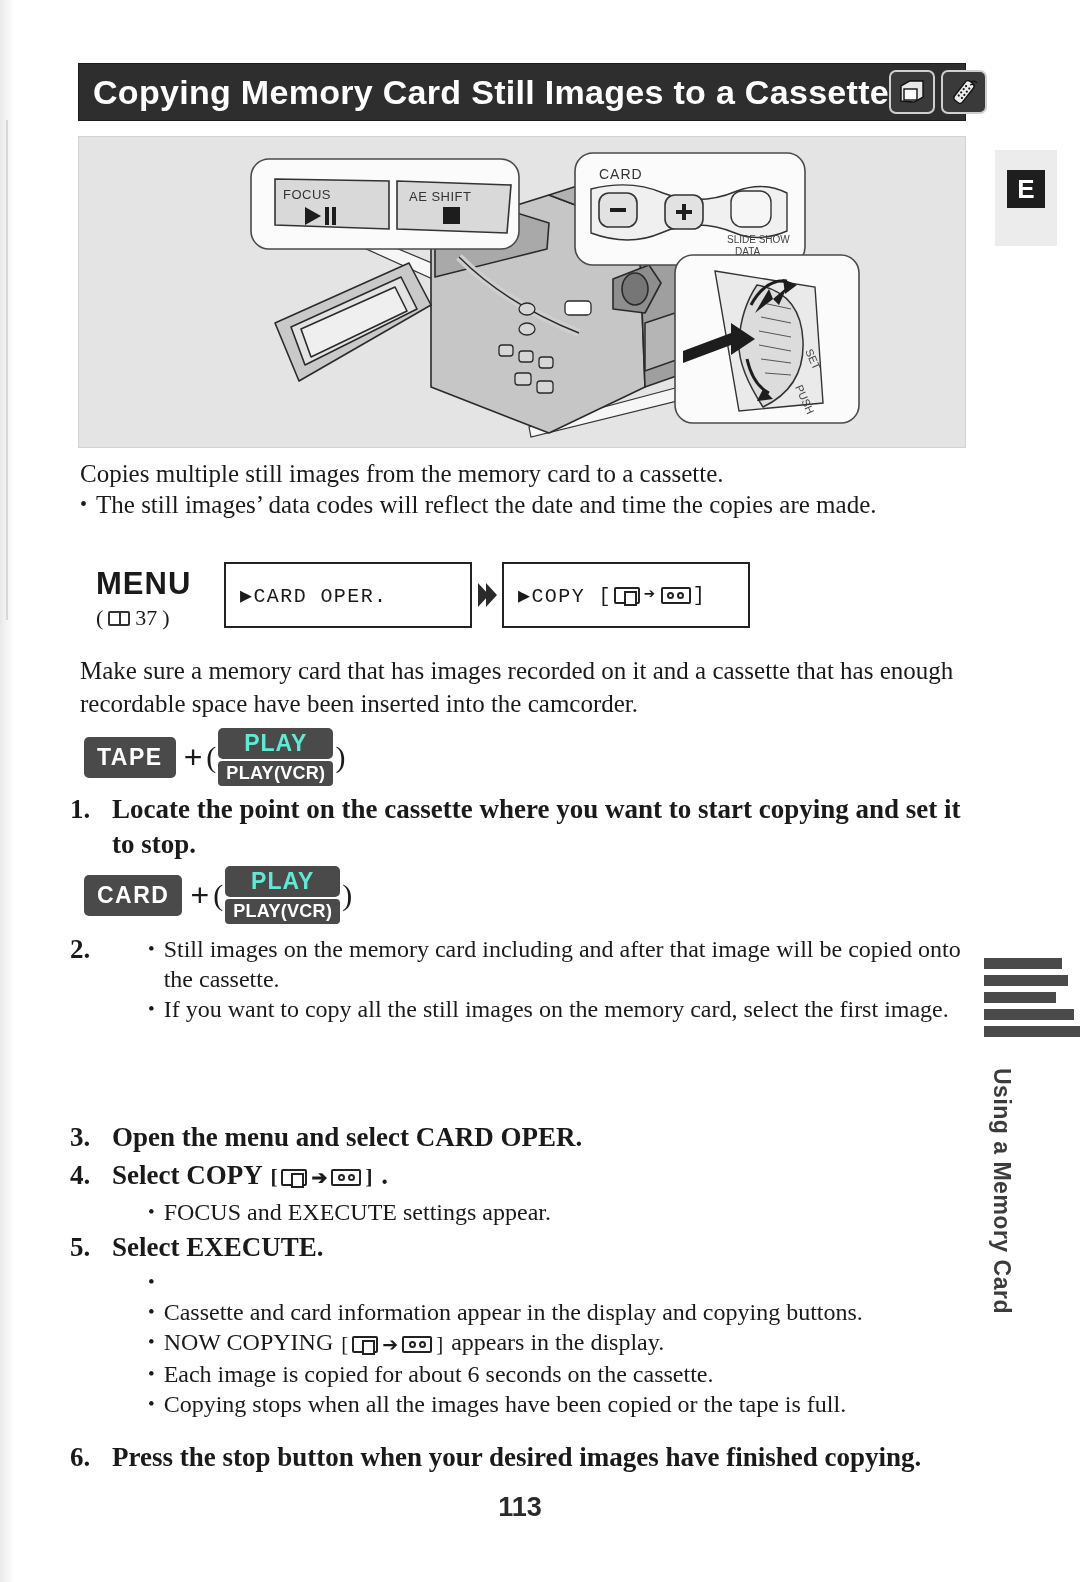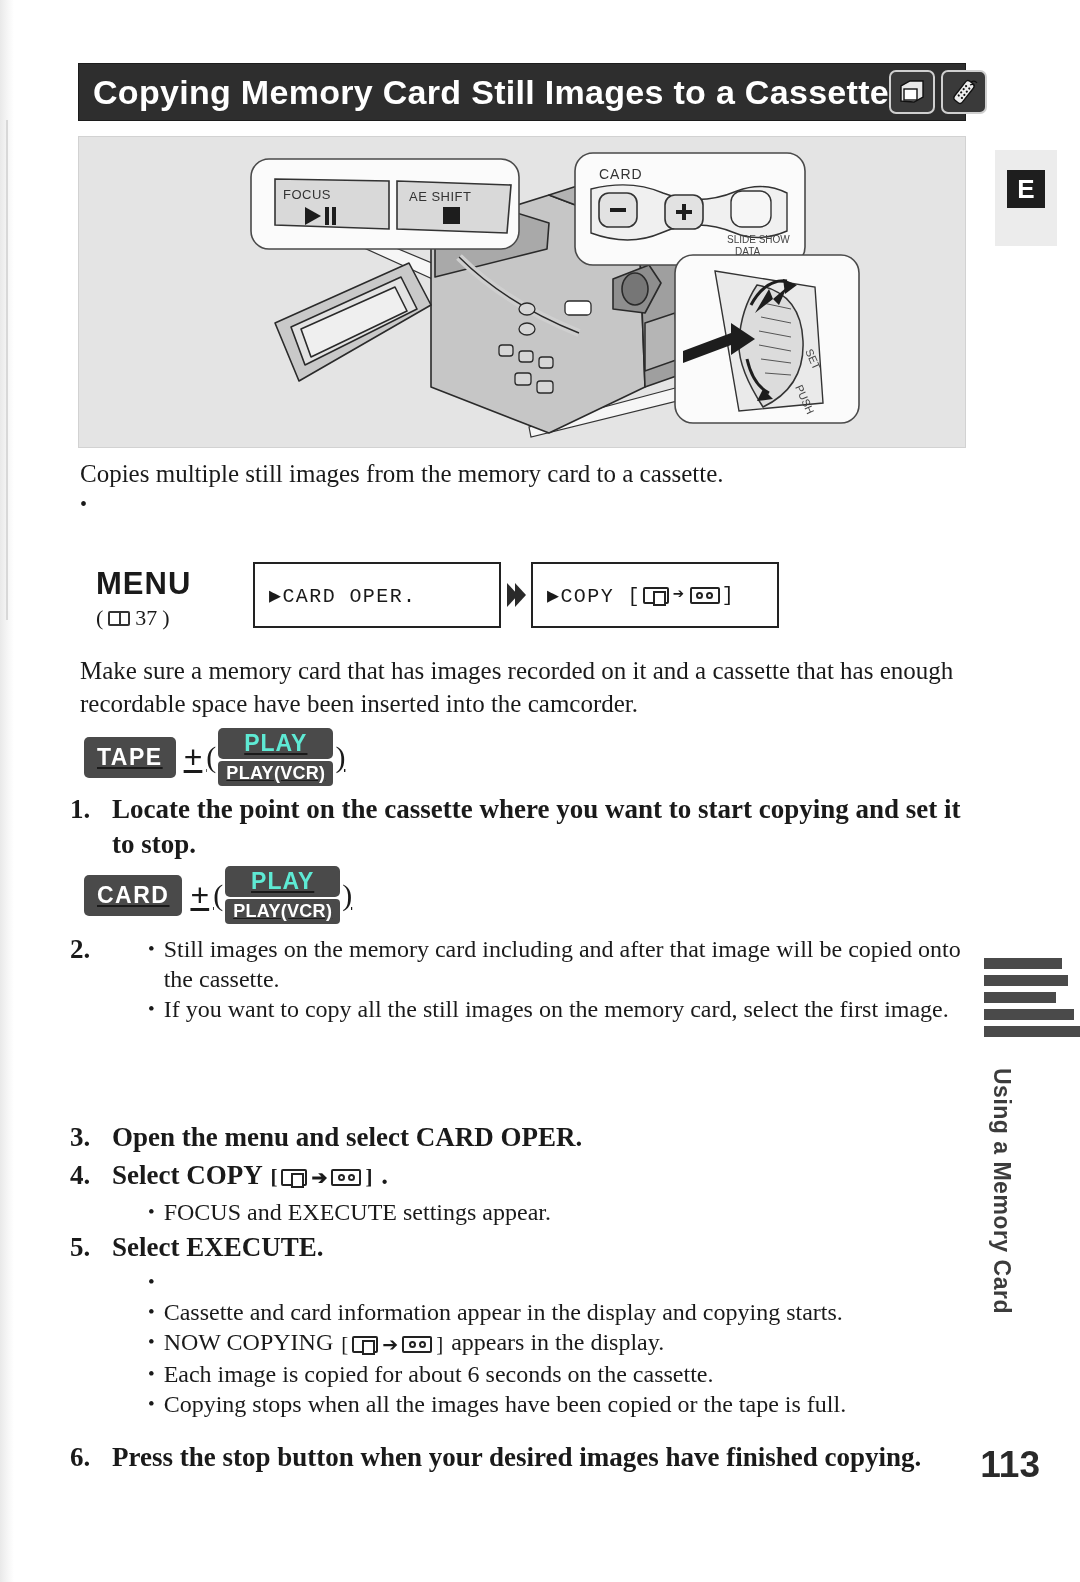--- a/index.html
+++ b/index.html
@@ -116,21 +116,21 @@
     font-family: "Liberation Sans", sans-serif;
     font-weight: bold;
     font-size: 31px;
     letter-spacing: 1px;
   }
   .menu-ref {
     font-size: 22px;
     margin-top: 3px;
     display: flex; align-items: center; gap: 5px;
   }
-  .menu-screens { display: flex; align-items: center; margin-left: 29px; }
+  .menu-screens { display: flex; align-items: center; }
   .screen-box {
     border: 2px solid #222;
     background: #fff;
     height: 66px;
     display: flex; align-items: center;
     padding: 0 10px 0 14px;
     font-family: "Liberation Mono", monospace;
     font-size: 20px;
     letter-spacing: 1.4px;
   }
@@ -146,21 +146,21 @@
   
   .note {
     position: absolute;
     left: 80px; top: 654px;
     width: 880px;
     font-size: 25px;
     line-height: 33px;
   }
 
   
-  .combo { position: absolute; display: flex; align-items: center; text-decoration: underline; }
+  .combo { position: absolute; display: flex; align-items: center; }
   .combo-1 { left: 84px; top: 728px; }
   .combo-2 { left: 84px; top: 866px; }
   .btn-dark {
     background: #4a4a4a;
     color: #ffffff;
     font-family: "Liberation Sans", sans-serif;
     font-weight: bold;
     font-size: 23px;
     letter-spacing: 1.5px;
     border-radius: 5px;
@@ -294,26 +294,26 @@
     font-weight: bold;
     font-size: 23px;
     letter-spacing: 0.5px;
     color: #3c3c3c;
     white-space: nowrap;
   }
 
   
   .page-num {
     position: absolute;
-    left: 0; top: 1444px;
+    left: 0; top: 1492px;
     width: 1040px;
-    text-align: right;
-    font-family: "Liberation Sans", sans-serif;
-    font-weight: bold;
-    font-size: 37px;
+    text-align: center;
+    font-family: "Liberation Sans", sans-serif;
+    font-weight: bold;
+    font-size: 27px;
     color: #2a2a2a;
   }
 
   
   .book-icon {
     display: inline-block;
     width: 22px; height: 15px;
     border: 2px solid #333;
     border-radius: 2px;
     position: relative;
@@ -478,20 +478,21 @@
         <text x="726" y="214" font-family="Liberation Sans, sans-serif" font-size="11" fill="#444" transform="rotate(66 726 214)">SET</text>
         <text x="716" y="250" font-family="Liberation Sans, sans-serif" font-size="11" fill="#444" transform="rotate(66 716 250)">PUSH</text>
       </g>
     </svg>
   </div>
 
   <div class="lead">
     <div>Copies multiple still images from the memory card to a cassette.</div>
     <div class="bullet-line">
       <span class="dot">•</span>
+      <span>The still images’ data codes will reflect the date and time the copies are made.</span>
     </div>
   </div>
 
   <div class="menu-row">
     <div class="menu-label">
       <div class="menu-word">MENU</div>
       <div class="menu-ref">
         <span>(</span>
         <span class="book-icon"></span>
         <span>37</span>
@@ -606,21 +607,21 @@
   <div class="step step5">
     <div class="step-num">5.</div>
     <div class="step-body">
       <div class="step-title">Select EXECUTE.</div>
       <div class="sub-list">
         <div class="sub">
           <span class="dot">•</span>
         </div>
         <div class="sub">
           <span class="dot">•</span>
-          <span>Cassette and card information appear in the display and copying starts.</span>
+          <span>Cassette and card information appear in the display and copying buttons.</span>
         </div>
         <div class="sub">
           <span class="dot">•</span>
           <span>
             <span>NOW COPYING</span>
             <span class="glyph-row">
               <span class="gl-bracket">[</span>
               <span class="gl-card"></span>
               <span class="gl-arrow">➔</span>
               <span class="gl-tape">

